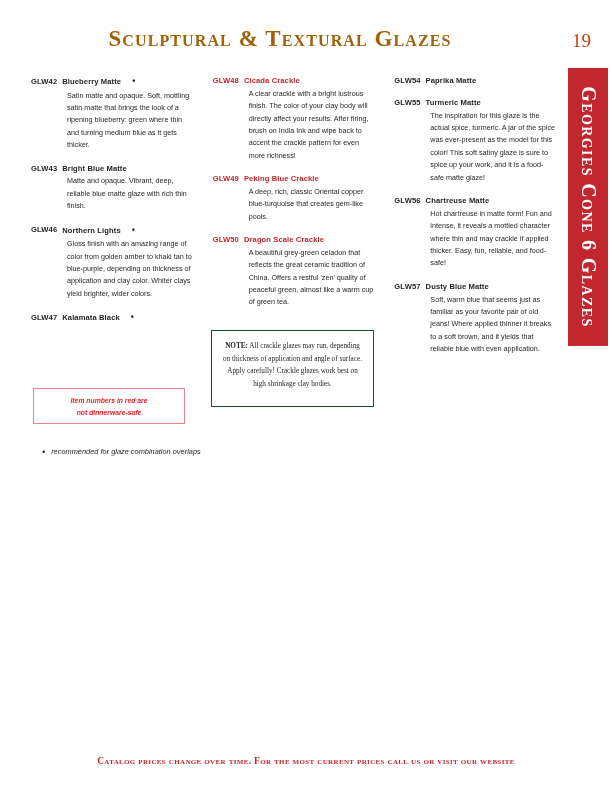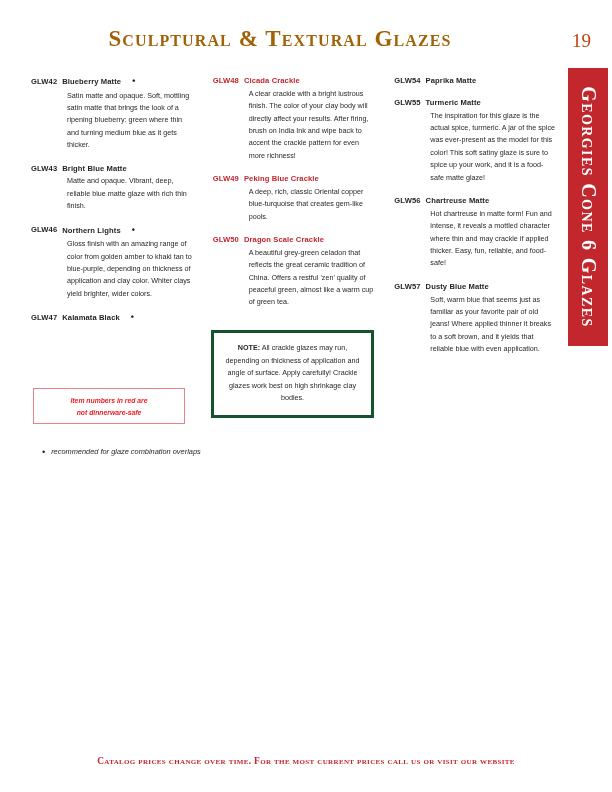--- a/index.html
+++ b/index.html
@@ -132,23 +132,24 @@
     color: #ed1c24;
     text-align: center;
   }
 
   #crackle-note {
     position: absolute;
     left: 211px;
     top: 330px;
     width: 163px;
     box-sizing: border-box;
-    border: 3px solid #14532d;
-    padding: 9px 9px 10px 9px;
+    border: 1px solid #14532d;
+    padding: 9px 9px 16px 9px;
     text-align: center;
+    font-family: Liberation Serif, serif;
   }
   #crackle-note .note-text {
     font-size: 7.2px;
     line-height: 1.75;
   }
   #crackle-note .note-label { font-weight: bold; }
 
   #combination-note {
     position: absolute;
     left: 42px;

